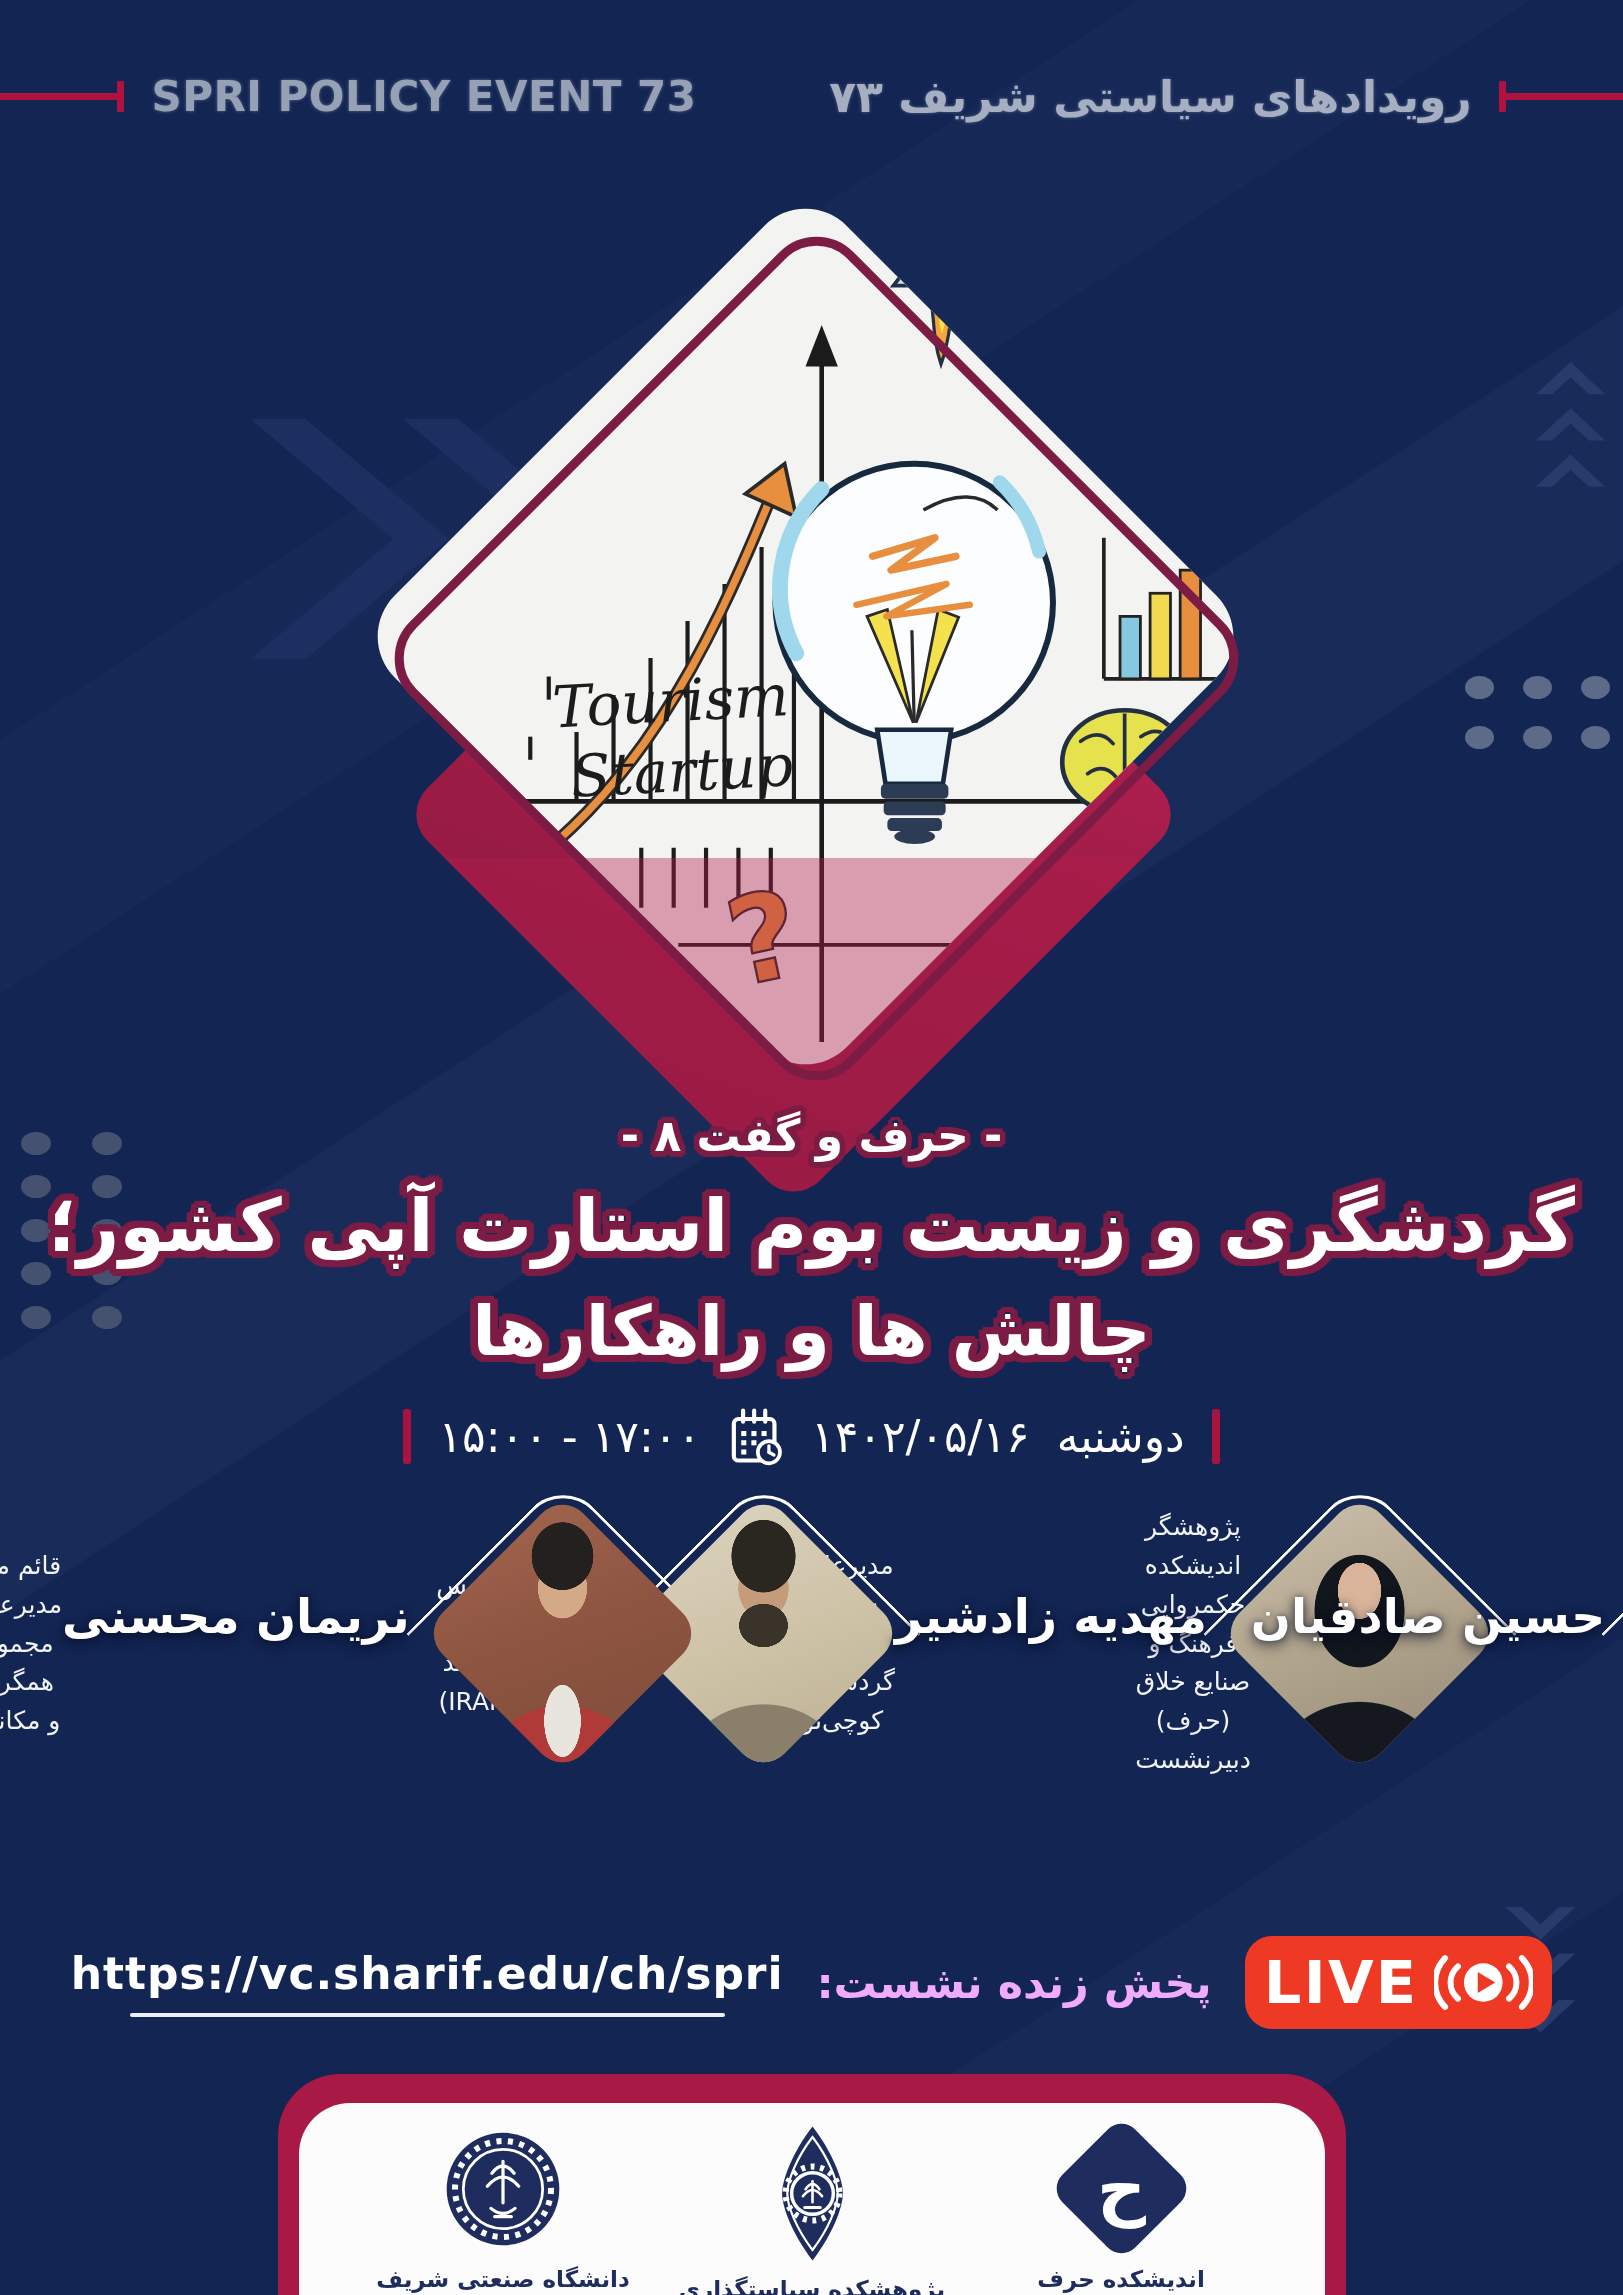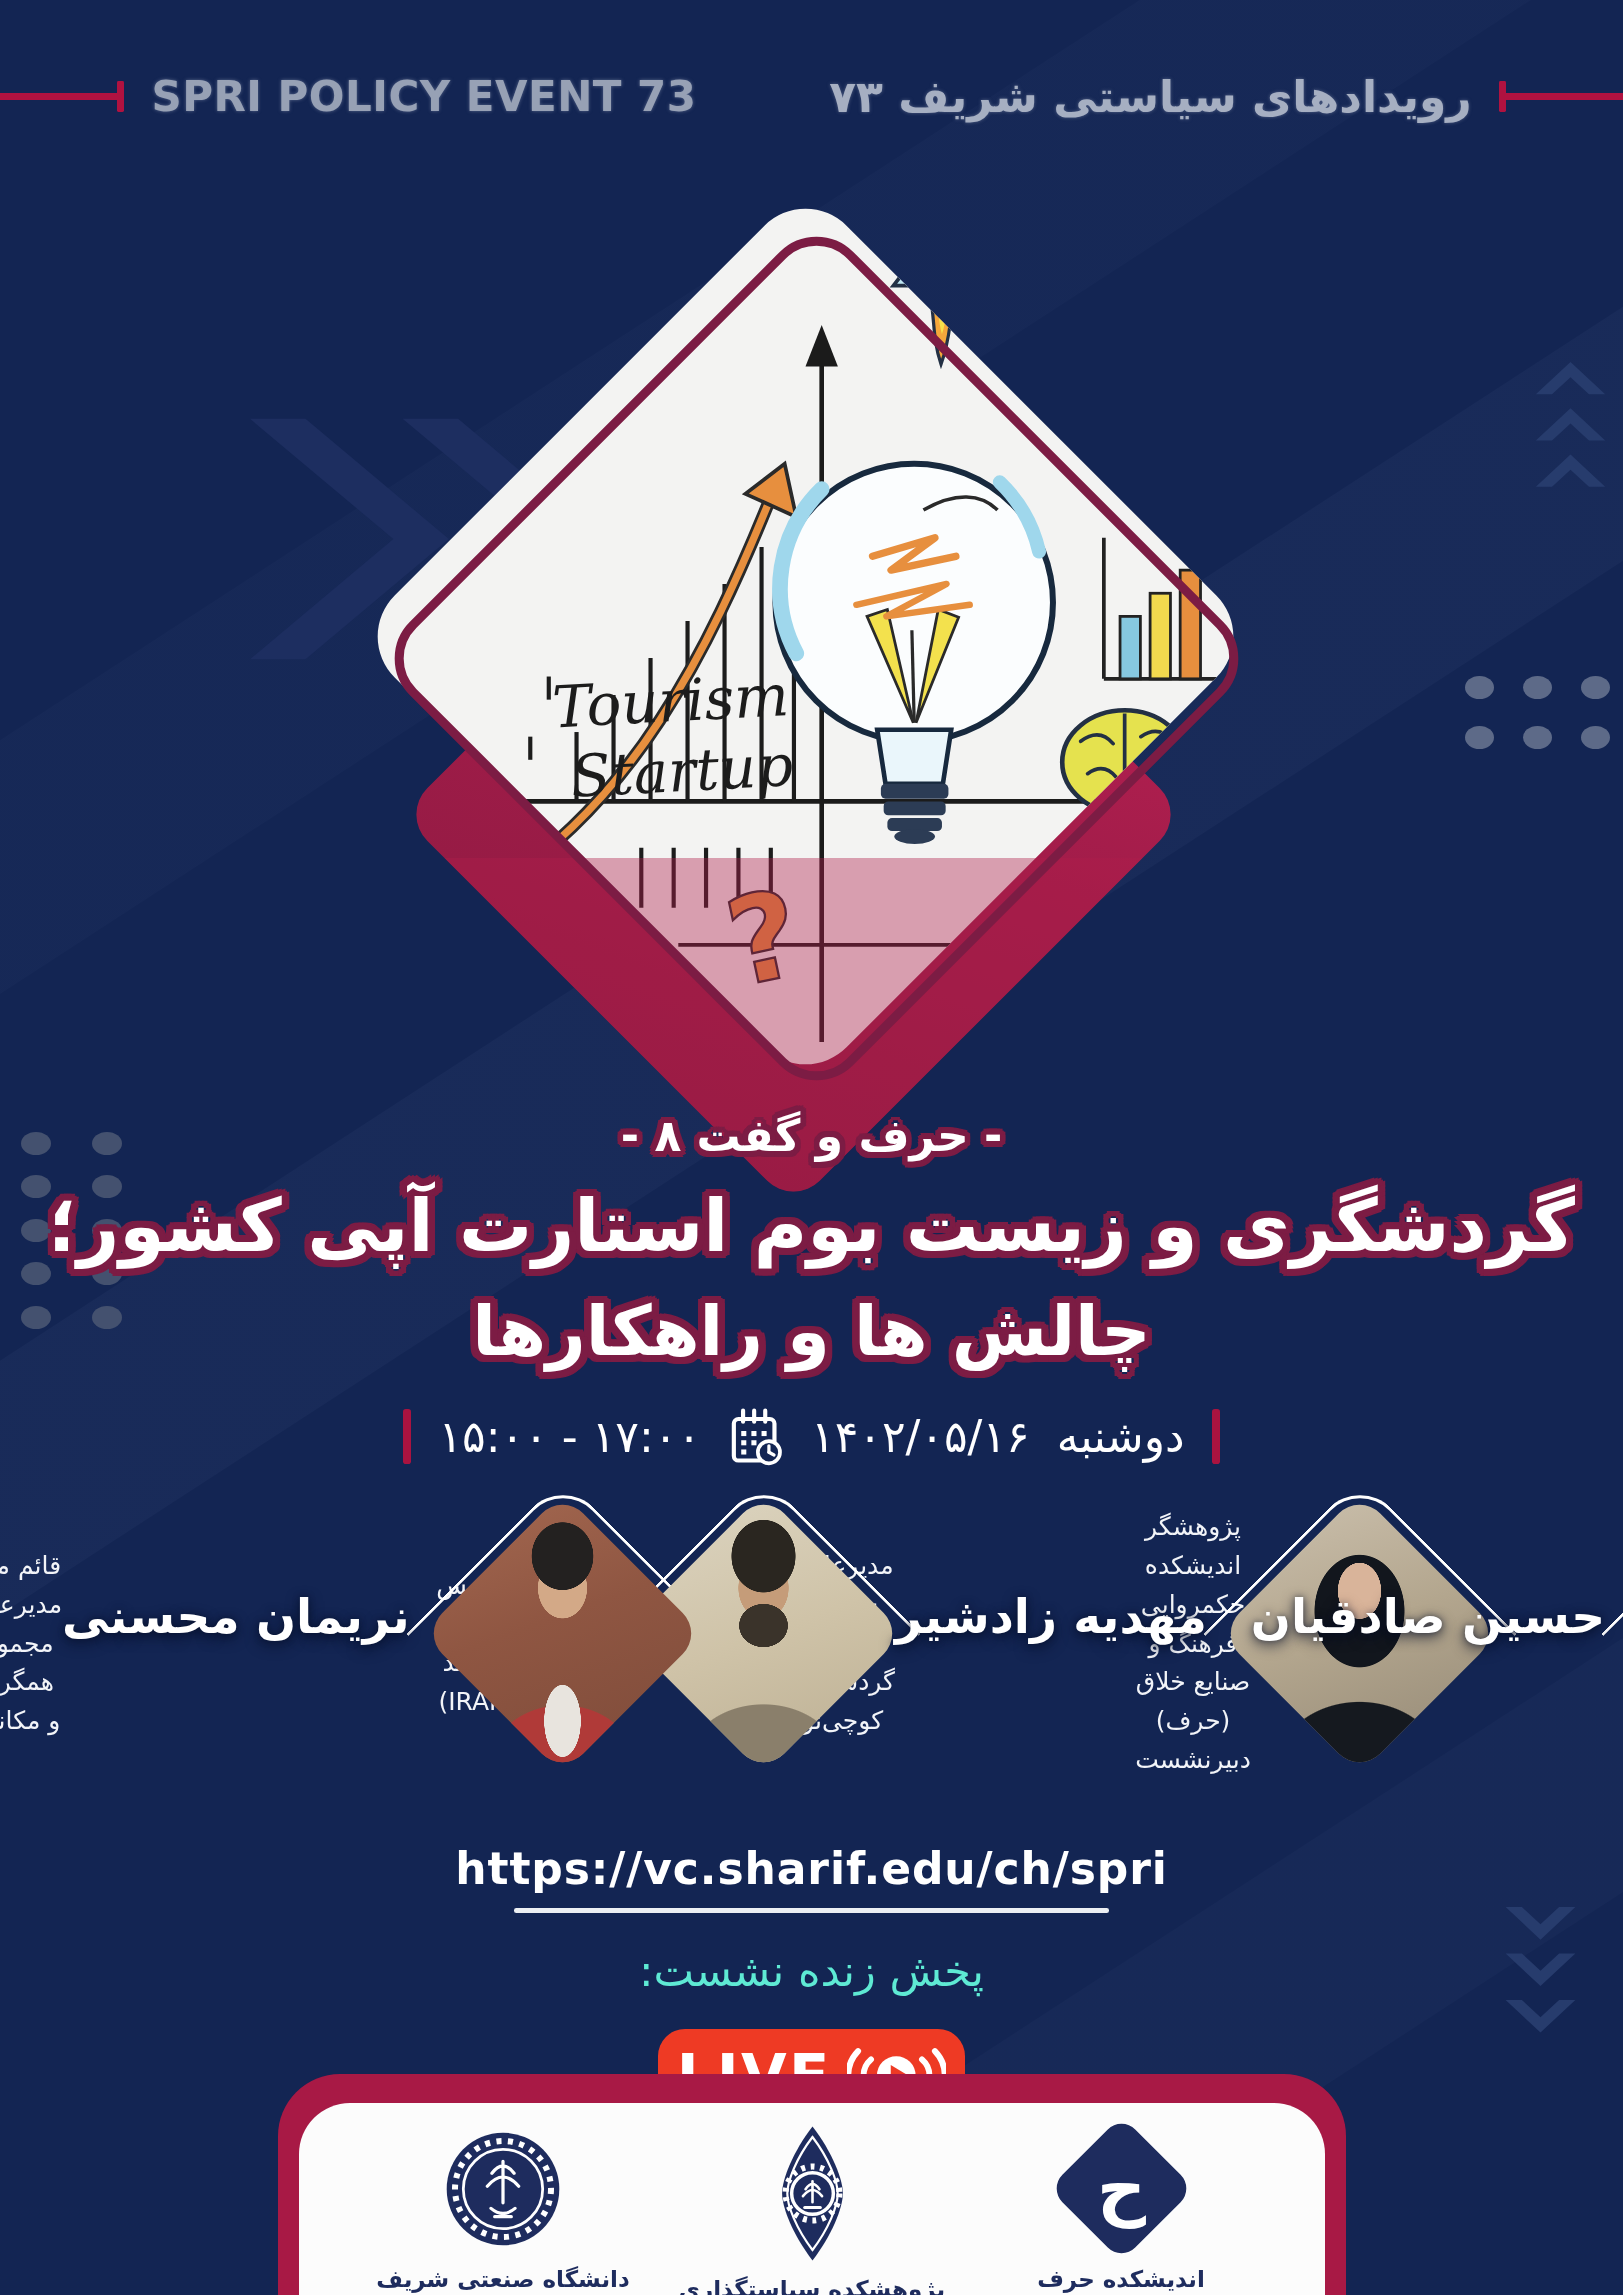--- a/index.html
+++ b/index.html
@@ -117,26 +117,26 @@
       radial-gradient(ellipse 118px 99px at 50% 96%, #b03a38 0 62%, transparent 63%),
       linear-gradient(160deg,#a66a52 0%,#8f5642 45%,#7c4a39 100%); }
   .speaker-name { margin-top:-43px; z-index:3; direction:rtl; font-size:47px; font-weight:700;
     color:#fff; text-shadow:0 3.7px 14px rgba(6,14,38,.75), 0 0 6.5px rgba(6,14,38,.5);
     white-space:nowrap; }
   .speaker-roles { margin-top:13px; direction:rtl; text-align:center;
     font-size:25px; line-height:1.55; color:#f2f4f8; }
 
   
   #live-row { position:absolute; left:0; right:0; top:1920px; height:125px; z-index:10;
-    display:flex; direction:ltr; align-items:center; justify-content:center; gap:33px;flex-direction:column; }
+    display:flex; direction:ltr; align-items:center; justify-content:center; gap:33px; }
   #url-block { display:flex; flex-direction:column; align-items:center; }
   #stream-url { font-size:44px; font-weight:700; color:#fff; direction:ltr;
     letter-spacing:0.9px; white-space:nowrap; }
   #url-underline { width:595px; height:4.2px; background:#eceff3; border-radius:2.3px; margin-top:14px; }
-  #live-label { font-size:43px; font-weight:400; color:#5eead4; direction:rtl; white-space:nowrap; }
+  #live-label { font-size:43px; font-weight:700; color:#f0abfc; direction:rtl; white-space:nowrap; }
   #live-badge { background:#ee3a24; border-radius:27px; padding:12px 19px;
     display:flex; align-items:center; gap:15.7px; }
   #live-badge-text { font-size:59px; font-weight:800; color:#fff; letter-spacing:2.3px; }
 
   
   #footer-card { left:278px; top:2074px; width:1068px; height:222px;
     background:#a81945; border-radius:62px 62px 0 0; z-index:11; }
   #footer-inner { position:absolute; left:21px; right:21px; top:29px; bottom:0;
     background:#fcfcfc; border-radius:51px 51px 0 0; }
   #logos-row { position:absolute; inset:0; padding:21px 65px 0;

